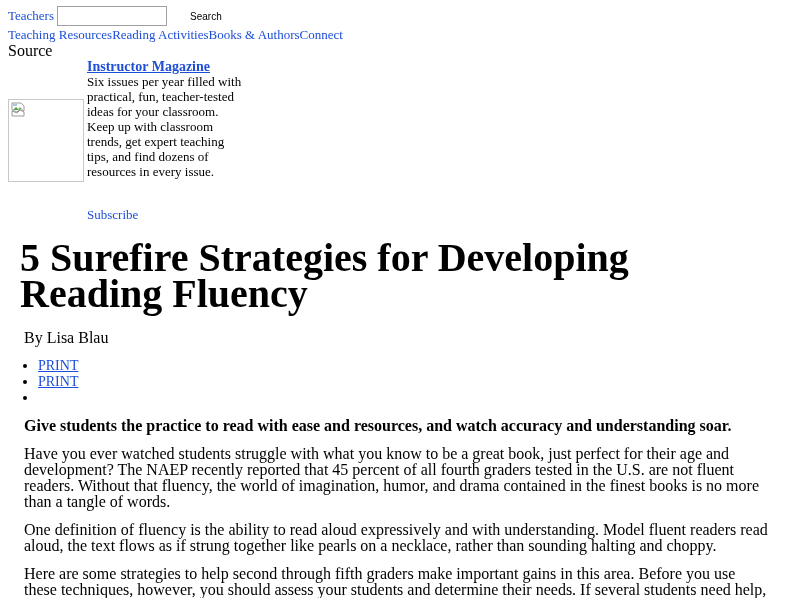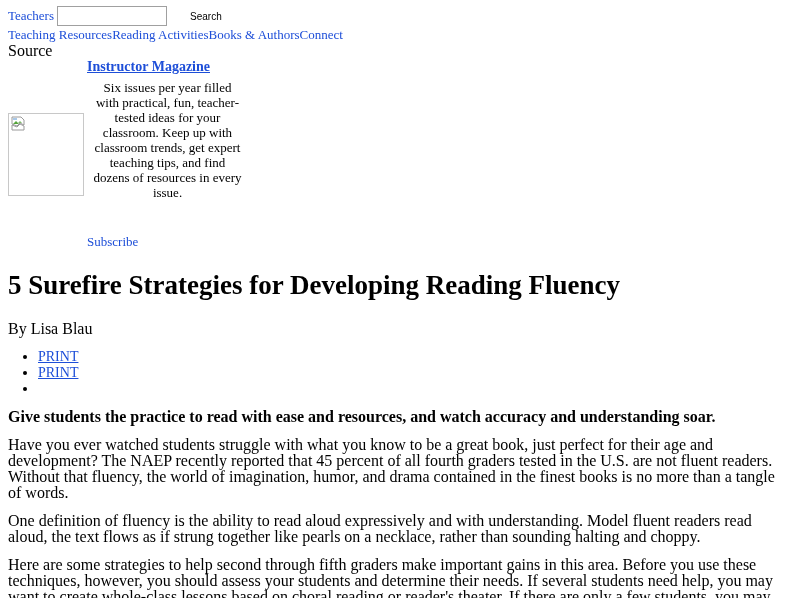--- a/index.html
+++ b/index.html
@@ -33,26 +33,26 @@
 
   
   .promo { display: flex; align-items: center; }
   .promo-imgbox {
     width: 74px; height: 81px; border: 1px solid #c8c8c8;
     flex: none; margin-right: 3px; background: #fff;
   }
   .promo-imgbox svg { margin: 2px; display: block; }
   .promo-body { width: 161px; font-size: 13px; line-height: 15px; }
   .promo-title { font-size: 14px; font-weight: bold; text-decoration: underline; display: inline-block; }
-  .promo-desc { margin: 6px; text-align: center; }
+  .promo-desc { margin: 0; }
   .promo-sub { display: inline-block; margin-top: 28px; }
 
   
-  h1 { font-size: 27px; line-height: 36px; font-weight: bold; margin: 18px 0; }
-  p { margin: 12px 0; line-height: 16px; }
+  h1 { font-size: 40px; line-height: 36px; font-weight: bold; margin: 18px 12px; }
+  p { margin: 12px 16px; line-height: 16px; }
   .bold { font-weight: bold; }
   ul.actions { margin: 12px 0; padding-left: 30px; list-style: disc; }
   ul.actions li { line-height: 16px; font-size: 14px; }
   ul.actions a { text-decoration: underline; }
 </style>
 </head>
 <body>
 
 <div class="row1"><a class="site-link">Teachers</a><input class="search-input" type="text" value="" style=""><span class="search-label">Search</span></div>
 

